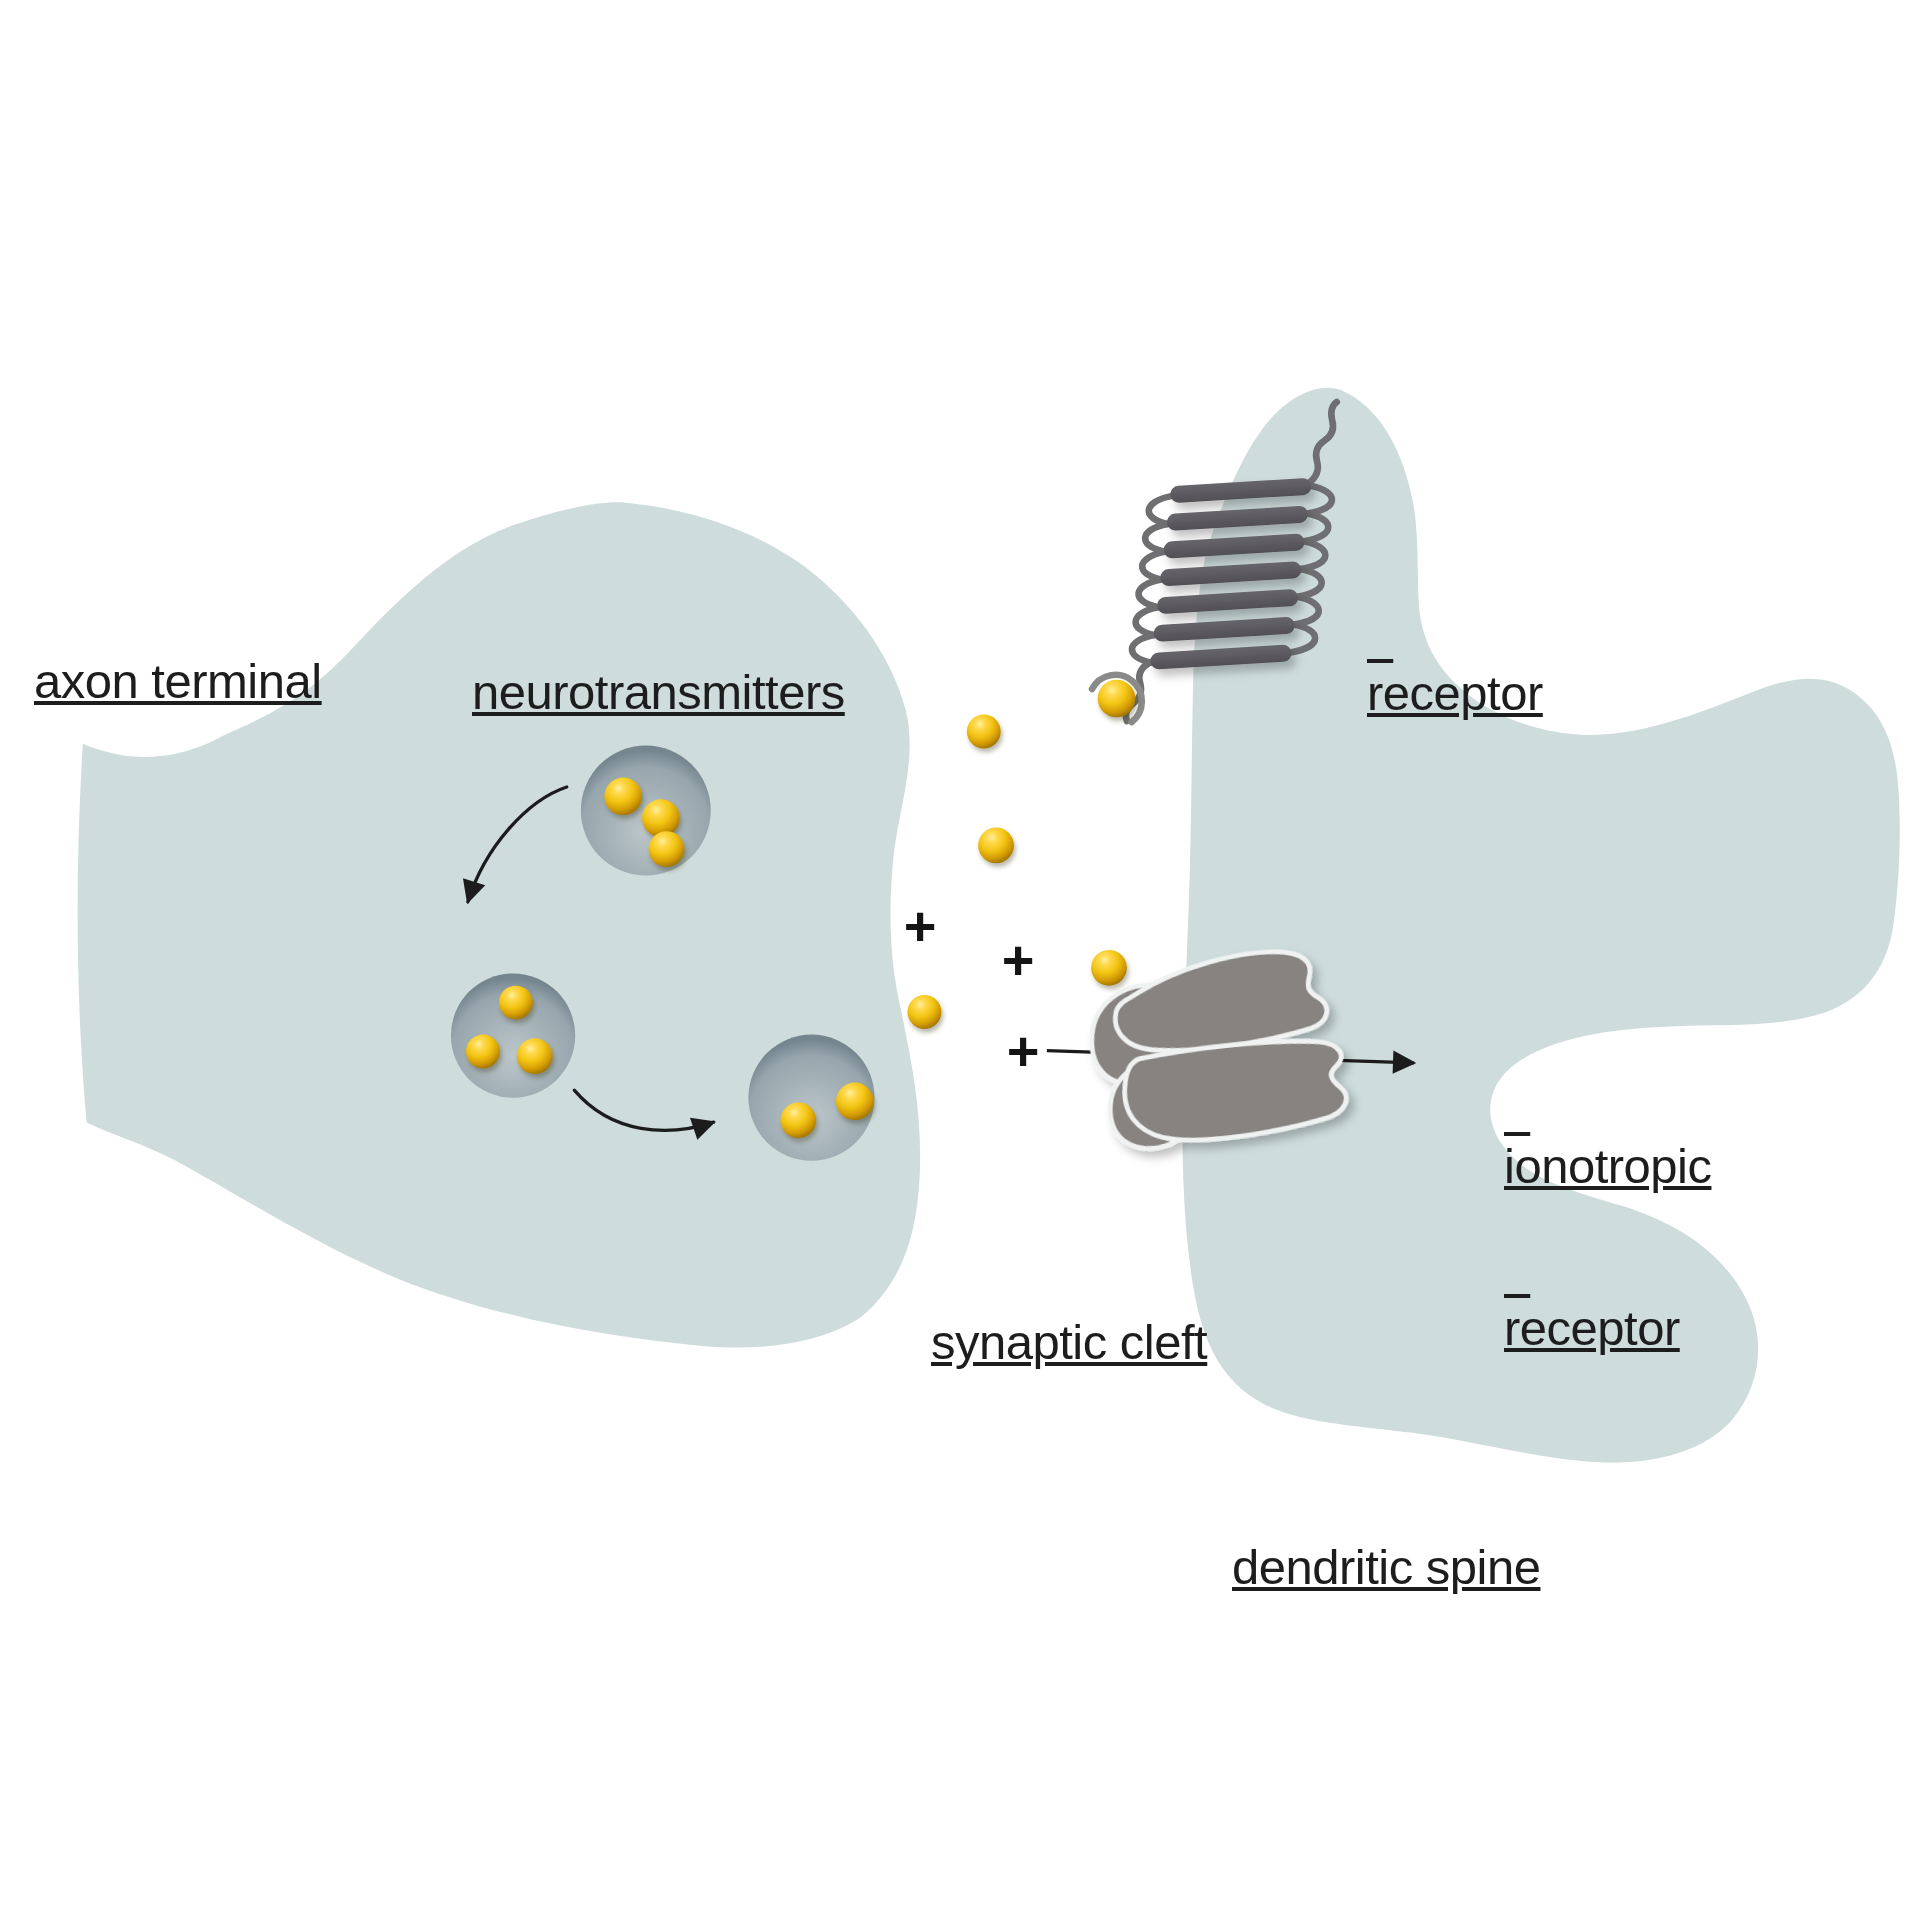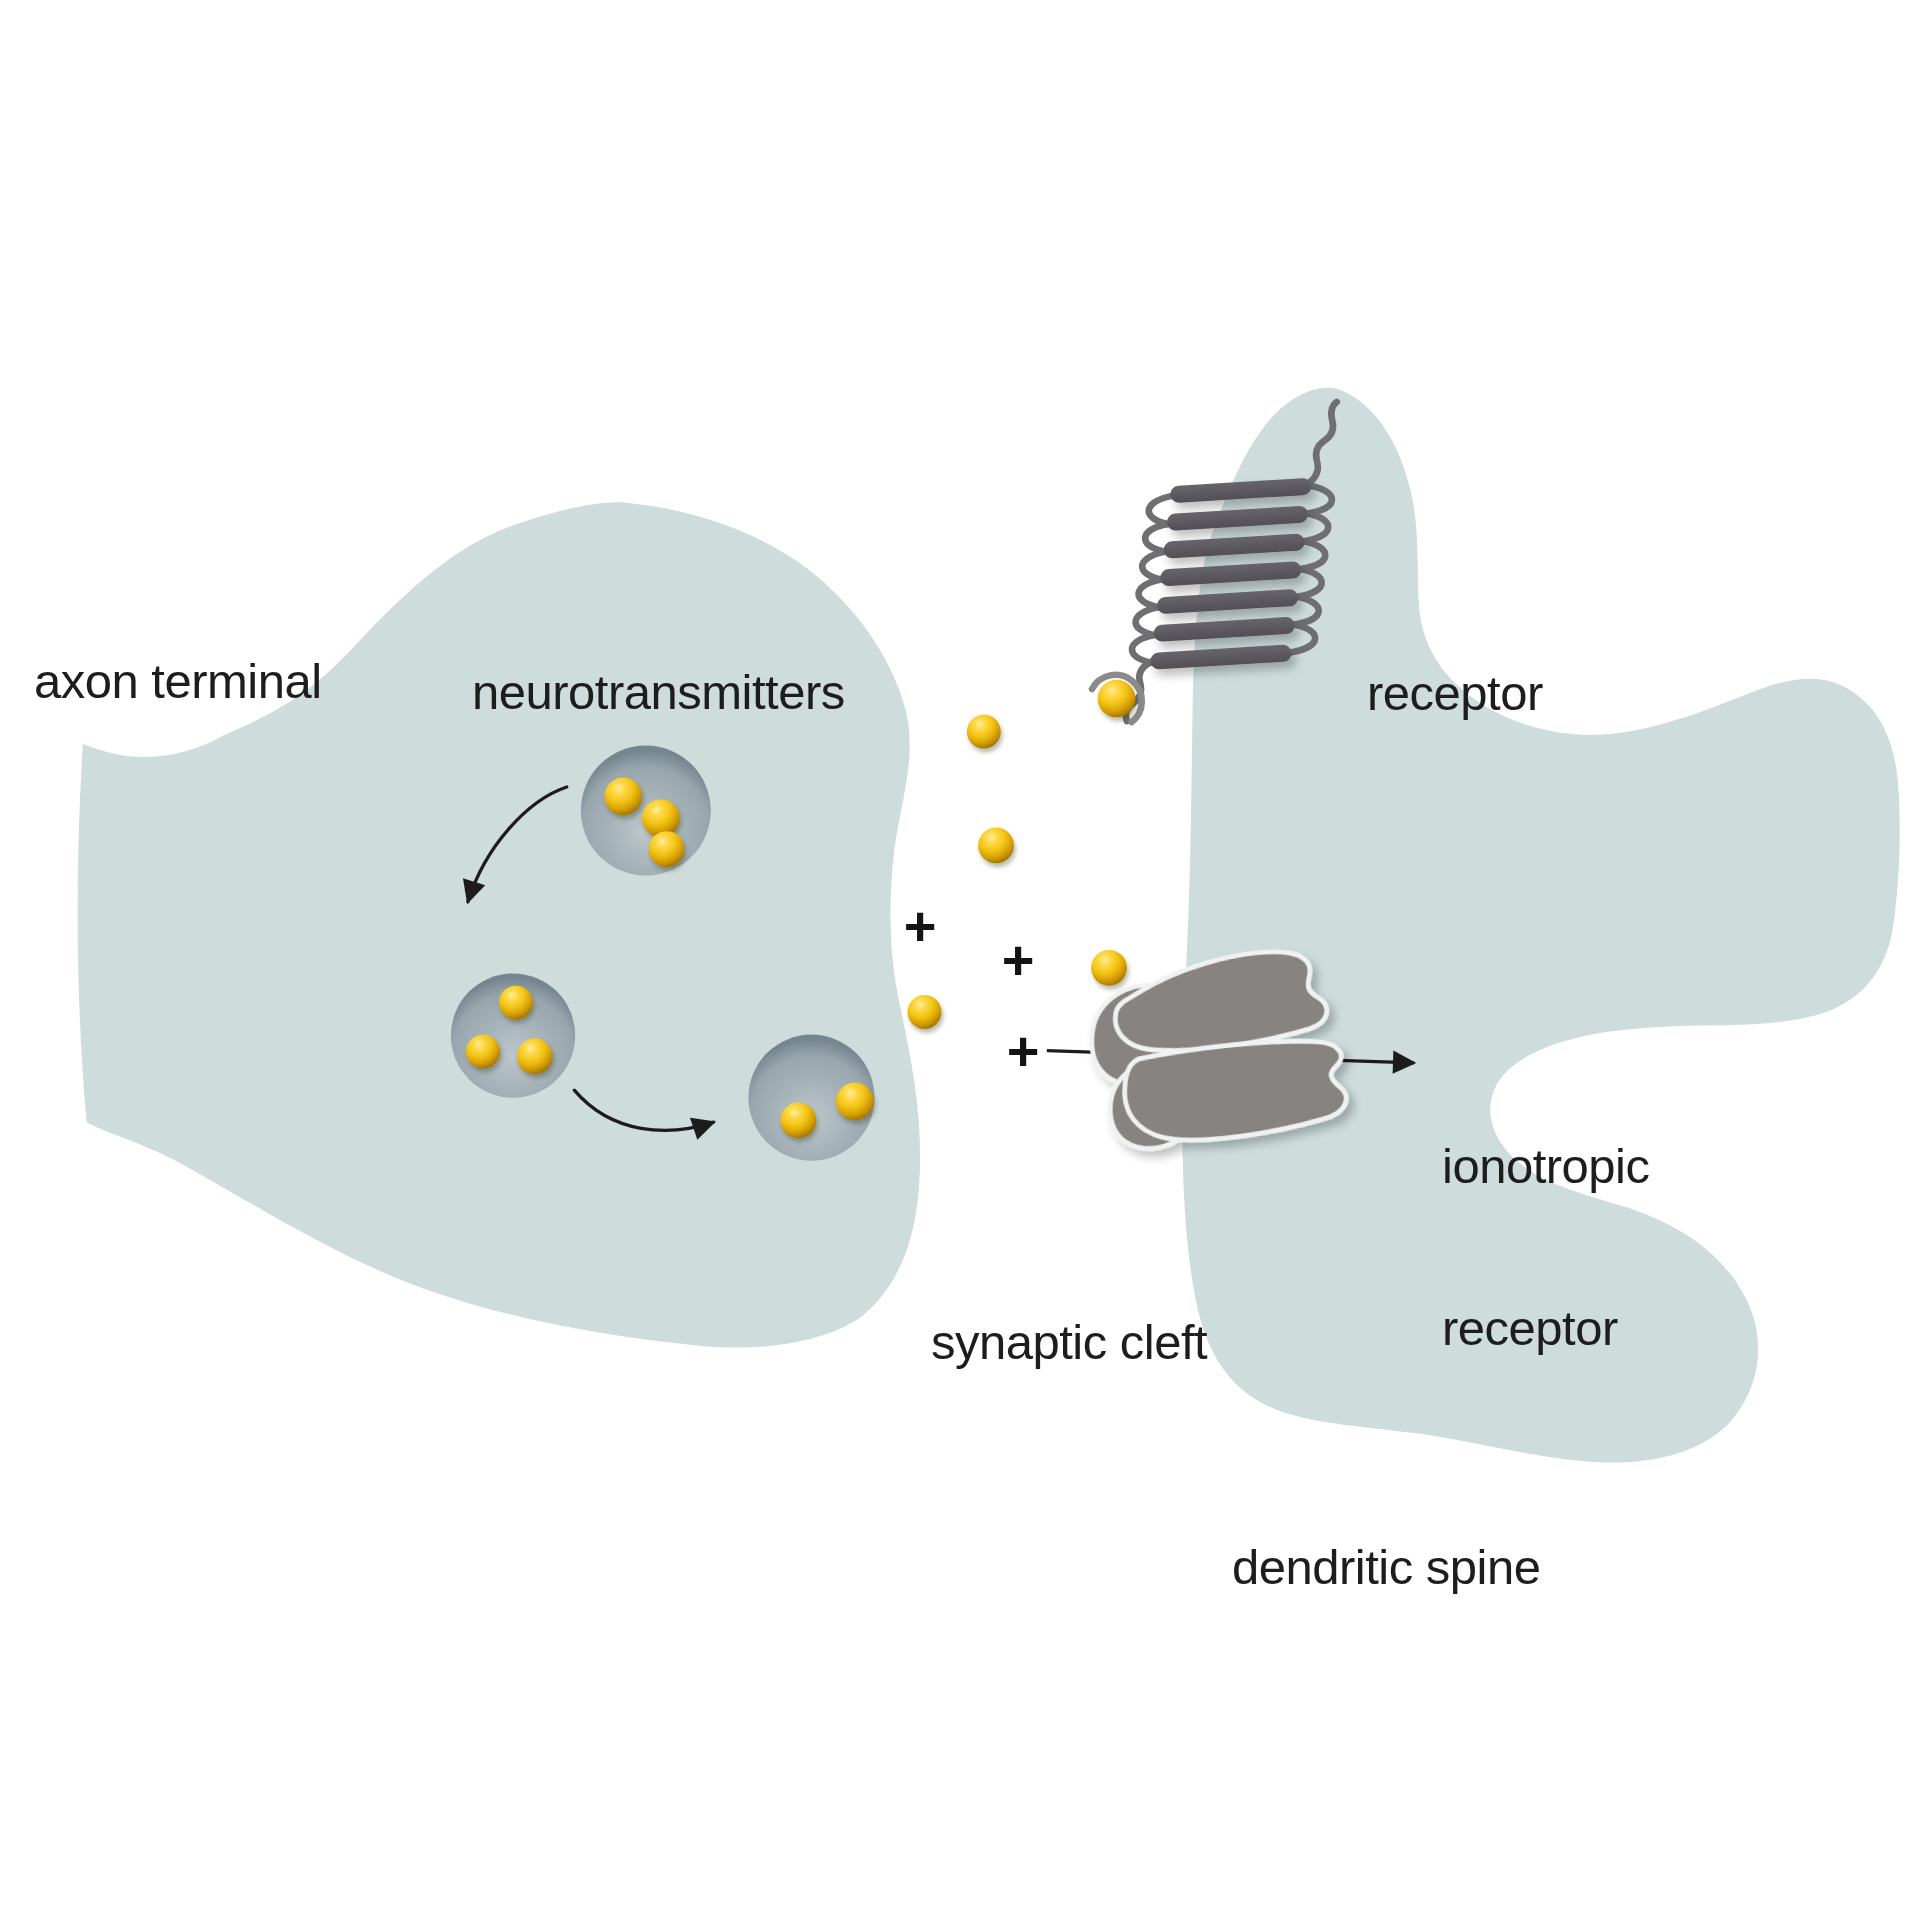--- a/index.html
+++ b/index.html
@@ -19,20 +19,21 @@
     font-family:"Liberation Sans", sans-serif;
   }
   #stage{position:absolute;left:0;top:0;}
   .label{
     position:absolute;
     color:var(--text);
     font-size:49px;
     line-height:54px;
     letter-spacing:-0.5px;
     white-space:pre;
+    text-decoration:underline;
   }
   .plus{
     position:absolute;
     color:#141414;
     font-size:56px;
     font-weight:700;
     transform:translate(-50%,-54%);
   }
 </style>
 </head>
@@ -198,21 +199,21 @@
 </svg>
 
 <div class="label" style="left:34px;top:654px">axon terminal</div>
 
 <div class="label" style="left:472px;top:665px">neurotransmitters</div>
 
 <div class="label" style="left:1367px;top:558px">
   <div>receptor</div>
 </div>
 
-<div class="label" style="left:1442px;top:1031px">
+<div class="label" style="left:1504px;top:1031px">
   <div>ionotropic</div>
   <div>receptor</div>
 </div>
 
 <div class="label" style="left:931px;top:1315px">synaptic cleft</div>
 
 <div class="label" style="left:1232px;top:1540px">dendritic spine</div>
 
 <span class="plus" style="left:920px;top:928px">+</span>
 <span class="plus" style="left:1018px;top:962px">+</span>

